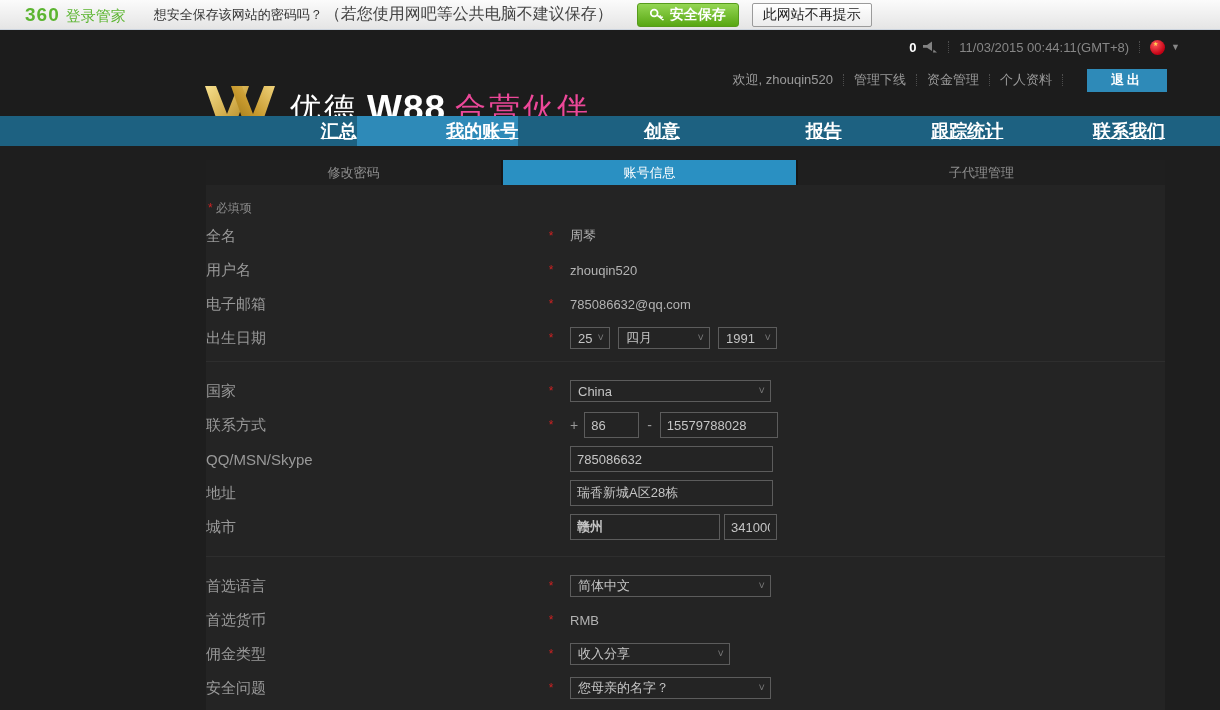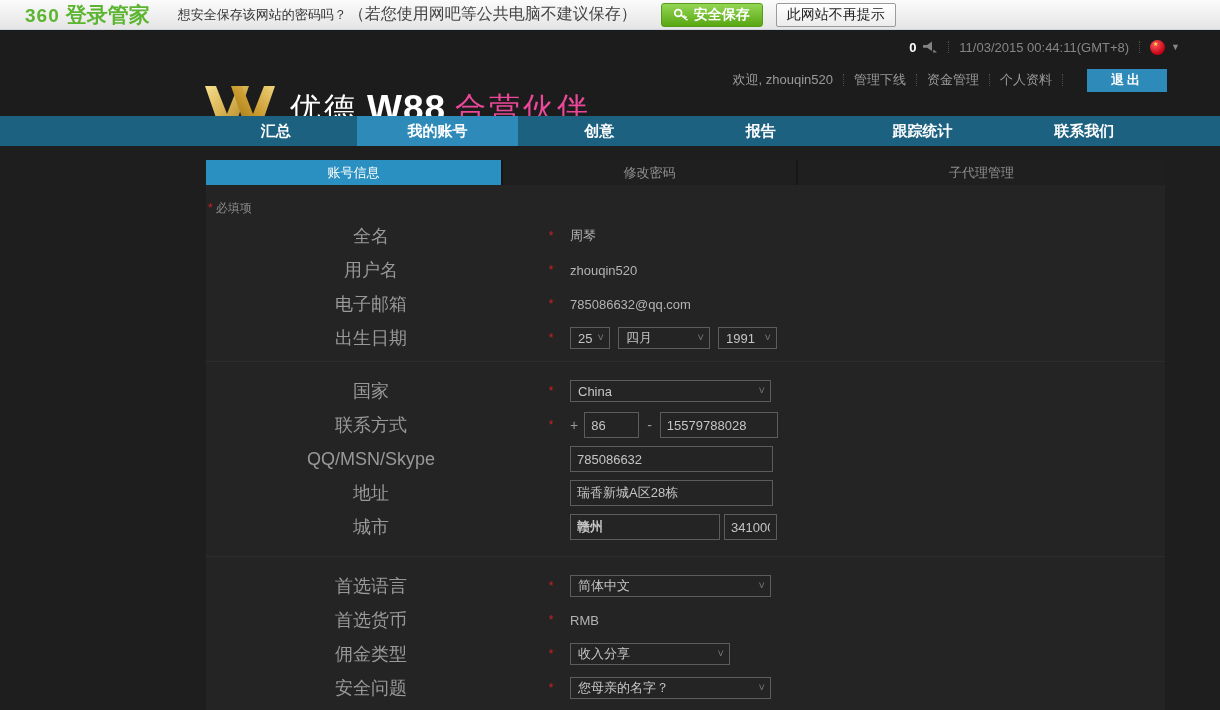--- a/index.html
+++ b/index.html
@@ -12,21 +12,21 @@
 
   
   .browser-bar {
     position:absolute; top:0; left:0; width:1220px; height:30px;
     background:linear-gradient(#fbfbfb,#e5e5e5);
     border-bottom:1px solid #ccd4de;
     display:flex; align-items:center;
   }
   .bb-logo { margin-left:25px; display:flex; align-items:baseline; }
   .bb-logo-360 { color:#5cb531; font-size:19px; font-weight:bold; letter-spacing:1px; }
-  .bb-logo-txt { color:#5cb531; font-size:21px; font-weight:bold; margin-left:6px; }
+  .bb-logo-txt { color:#5cb531; font-size:15px; font-weight:normal; margin-left:6px; }
   .bb-msg { margin-left:28px; font-size:13px; color:#333; }
   .bb-note { font-size:16px; color:#444; margin-left:2px; }
   .bb-save {
     margin-left:24px; height:24px; padding:0 12px;
     background:linear-gradient(#94d653,#58a713);
     border:1px solid #569b1c; border-radius:3px;
     color:#fff; font-size:14px; font-weight:bold;
     display:flex; align-items:center; gap:5px; cursor:pointer;
   }
   .bb-dismiss {
@@ -61,22 +61,22 @@
   .btn-logout {
     margin-left:14px; width:80px; height:23px; background:#2e8ab8;
     color:#fff; font-size:13px; font-weight:bold; letter-spacing:3px;
     display:flex; align-items:center; justify-content:center; cursor:pointer;
   }
 
   
   .nav { position:absolute; top:116px; left:0; width:1220px; height:30px; background:#1d6181; }
   .nav-inner { margin-left:195px; width:970px; height:30px; display:flex; }
   .nav-item {
-    flex:1; text-align:center; line-height:30px;
-    color:#fff; font-size:15px; font-weight:bold; cursor:pointer;
+    flex:1; text-align:right; line-height:30px;
+    color:#fff; font-size:18px; font-weight:bold; cursor:pointer;text-decoration:underline;
   }
   .nav-item.active { background:#2e8ab8; }
 
   
   .panel { position:absolute; left:206px; top:160px; width:959px; height:550px; background:#242424; }
   .tabs { display:flex; height:25px; }
   .tab {
     line-height:25px; text-align:center; font-size:13px;
     color:#8f8f8f; background:#1f1f1f; cursor:pointer;
   }
@@ -86,21 +86,21 @@
   .tab.active { background:#2a90c2; color:#fff; }
 
   .required-note { margin:15px 0 0 2px; font-size:12px; color:#8a8a8a; height:14px; }
   .required-note .star { color:#cc2222; margin-right:3px; font-size:12px; }
 
   .section { padding-bottom:6px; margin-top:5px; }
   .section + .section { border-top:1px solid #2e2e2e; margin-top:0; padding-top:12px; padding-bottom:12px; }
   .section.last { padding-bottom:0; }
 
   .row { display:flex; align-items:center; height:34px; }
-  .row .lbl { width:330px; text-align:center; color:#999; font-size:18px; }
+  .row .lbl { width:330px; text-align:left; color:#999; font-size:15px; }
   .row .req { width:14px; margin-left:8px; text-align:center; color:#cc2222; font-size:12px; }
   .row .val { margin-left:12px; display:flex; align-items:center; color:#b3b3b3; font-size:13px; }
 
   .inp {
     background:#242424; border:1px solid #5c5c5c; color:#c5c5c5;
     font-size:13px; height:26px; padding:0 6px; font-family:inherit; outline:none;
   }
   .sel {
     position:relative; border:1px solid #5c5c5c; height:22px;
     display:flex; align-items:center; padding:0 20px 0 7px;
@@ -193,22 +193,22 @@
     <div class="nav-item active">我的账号</div>
     <div class="nav-item">创意</div>
     <div class="nav-item">报告</div>
     <div class="nav-item">跟踪统计</div>
     <div class="nav-item">联系我们</div>
   </div>
 </div>
 
 <div class="panel">
   <div class="tabs">
+    <div class="tab tab-2">修改密码</div>
     <div class="tab tab-1 active">账号信息</div>
-    <div class="tab tab-2">修改密码</div>
     <div class="tab tab-3">子代理管理</div>
   </div>
 
   <div class="required-note">
     <span class="star">*</span><span>必填项</span>
   </div>
 
   <div class="section">
     <div class="row">
       <span class="lbl">全名</span>

